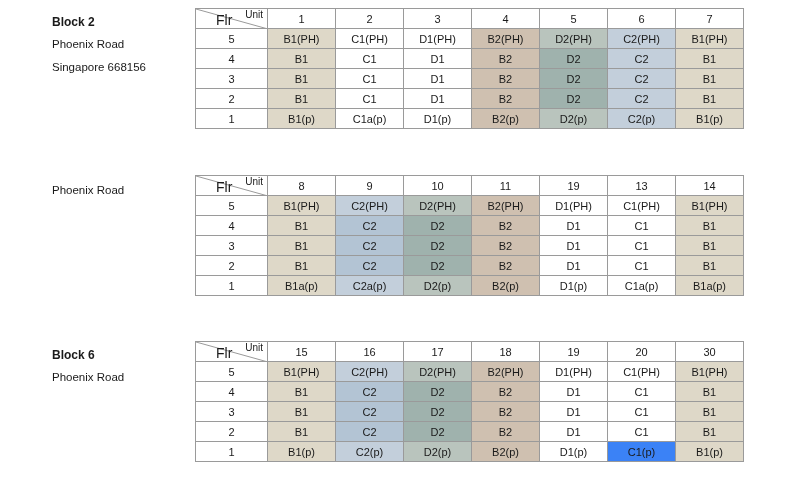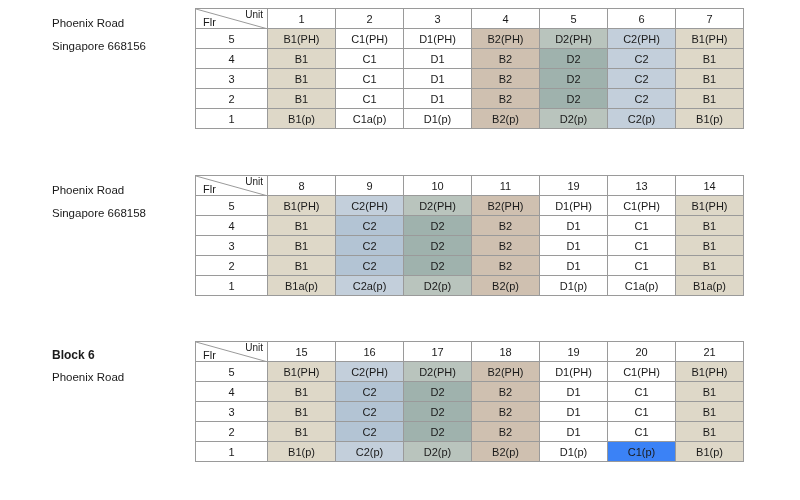--- a/index.html
+++ b/index.html
@@ -77,43 +77,44 @@
     left: 0;
   }
   .corner-unit {
     position: absolute;
     right: 4px;
     top: 0px;
     font-size: 10px;
   }
   .corner-flr {
     position: absolute;
-    left: 7px;
+    left: 20px;
     bottom: 0px;
-    font-size: 11px;
+    font-size: 14px;
   }
   td.unit-head {
     width: 68px;
     background: #ffffff;
   }
   td.flr {
     width: 72px;
     background: #ffffff;
   }
   td.cell {
     width: 68px;
   }
 </style>
 </head>
 <body>
 
 <div class="page">
   <div id="blocks-root">
       <div class="block" style="top: 8px;">
         <div class="block-label">
+          <div class="block-title">Block 2</div>
           <div class="block-addr">Phoenix Road</div>
           <div class="block-addr">Singapore 668156</div>
         </div>
         <table class="grid">
           <tbody>
             <tr>
               <td class="corner">
                 <div class="corner-inner">
                   <svg width="72" height="20" viewBox="0 0 72 20">
                     <line x1="0" y1="0" x2="72" y2="20" stroke="#9a9a9a" stroke-width="1"></line>
@@ -179,21 +180,20 @@
               <td class="cell" style="background: rgb(185, 196, 189);">D2(p)</td>
               <td class="cell" style="background: rgb(195, 207, 219);">C2(p)</td>
               <td class="cell" style="background: rgb(222, 216, 200);">B1(p)</td>
             </tr>
           </tbody>
         </table>
       </div>
       <div class="block" style="top: 175px;">
         <div class="block-label">
           <div class="block-addr">Phoenix Road</div>
-          <div class="block-addr">Singapore 668158</div>
         </div>
         <table class="grid">
           <tbody>
             <tr>
               <td class="corner">
                 <div class="corner-inner">
                   <svg width="72" height="20" viewBox="0 0 72 20">
                     <line x1="0" y1="0" x2="72" y2="20" stroke="#9a9a9a" stroke-width="1"></line>
                   </svg>
                   <span class="corner-unit">Unit</span>
@@ -277,21 +277,21 @@
                   <span class="corner-unit">Unit</span>
                   <span class="corner-flr">Flr</span>
                 </div>
               </td>
               <td class="unit-head">15</td>
               <td class="unit-head">16</td>
               <td class="unit-head">17</td>
               <td class="unit-head">18</td>
               <td class="unit-head">19</td>
               <td class="unit-head">20</td>
-              <td class="unit-head">21</td>
+              <td class="unit-head">30</td>
             </tr>
             <tr>
               <td class="flr">5</td>
               <td class="cell" style="background: rgb(222, 216, 200);">B1(PH)</td>
               <td class="cell" style="background: rgb(195, 207, 219);">C2(PH)</td>
               <td class="cell" style="background: rgb(185, 196, 189);">D2(PH)</td>
               <td class="cell" style="background: rgb(207, 192, 176);">B2(PH)</td>
               <td class="cell" style="background: rgb(255, 255, 255);">D1(PH)</td>
               <td class="cell" style="background: rgb(255, 255, 255);">C1(PH)</td>
               <td class="cell" style="background: rgb(222, 216, 200);">B1(PH)</td>

